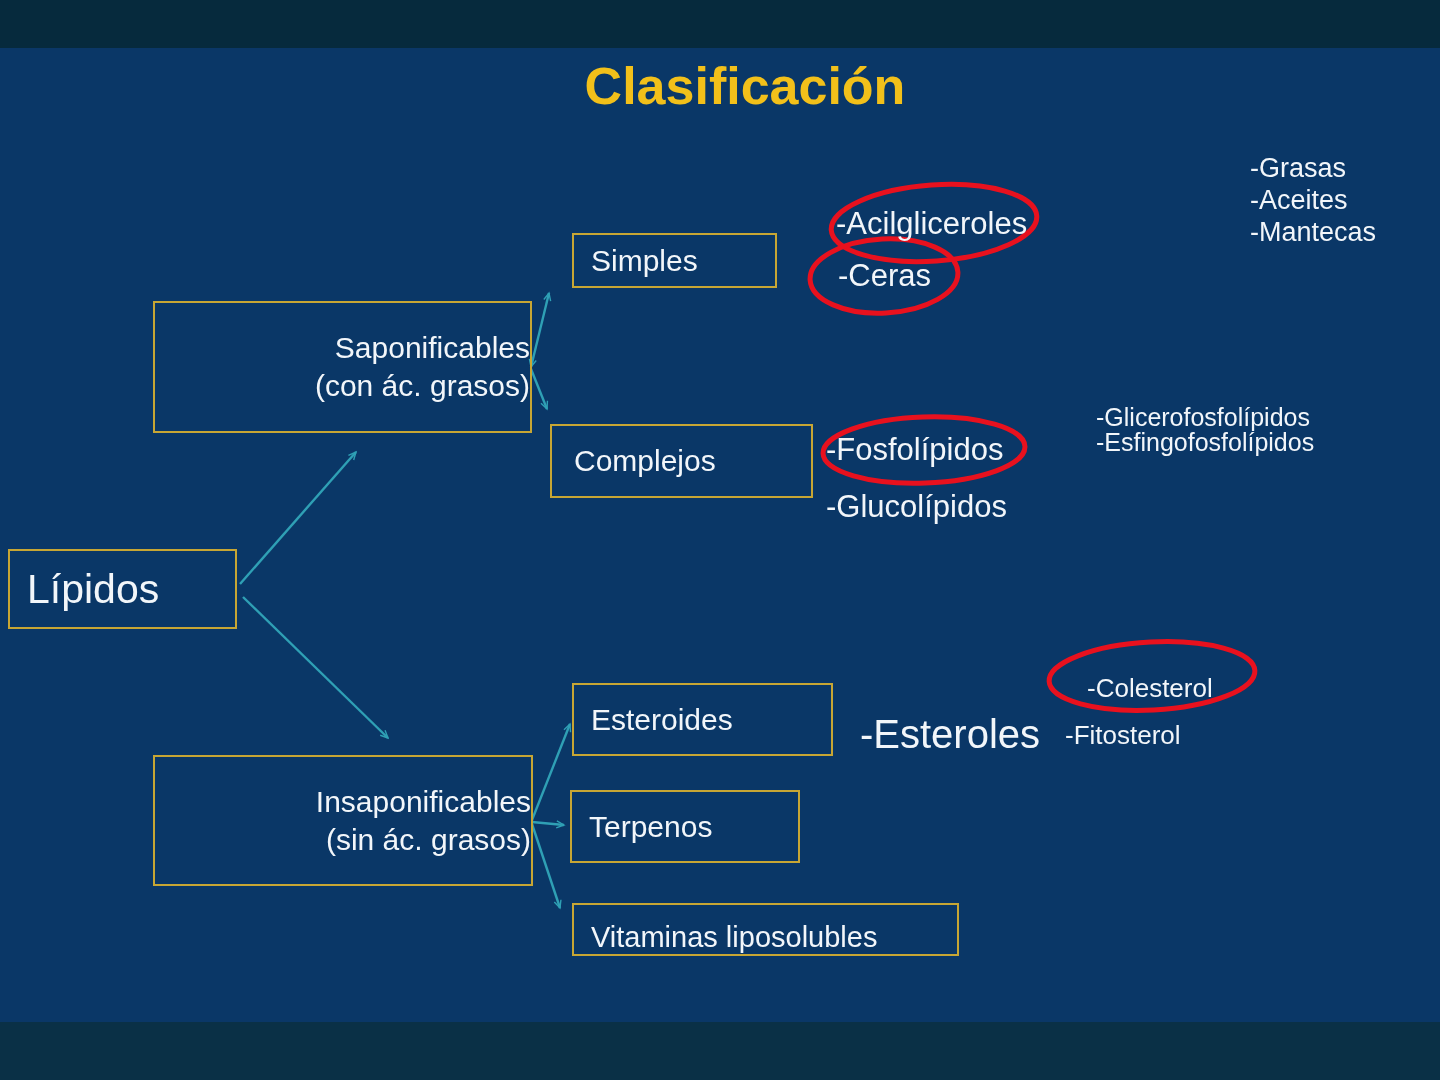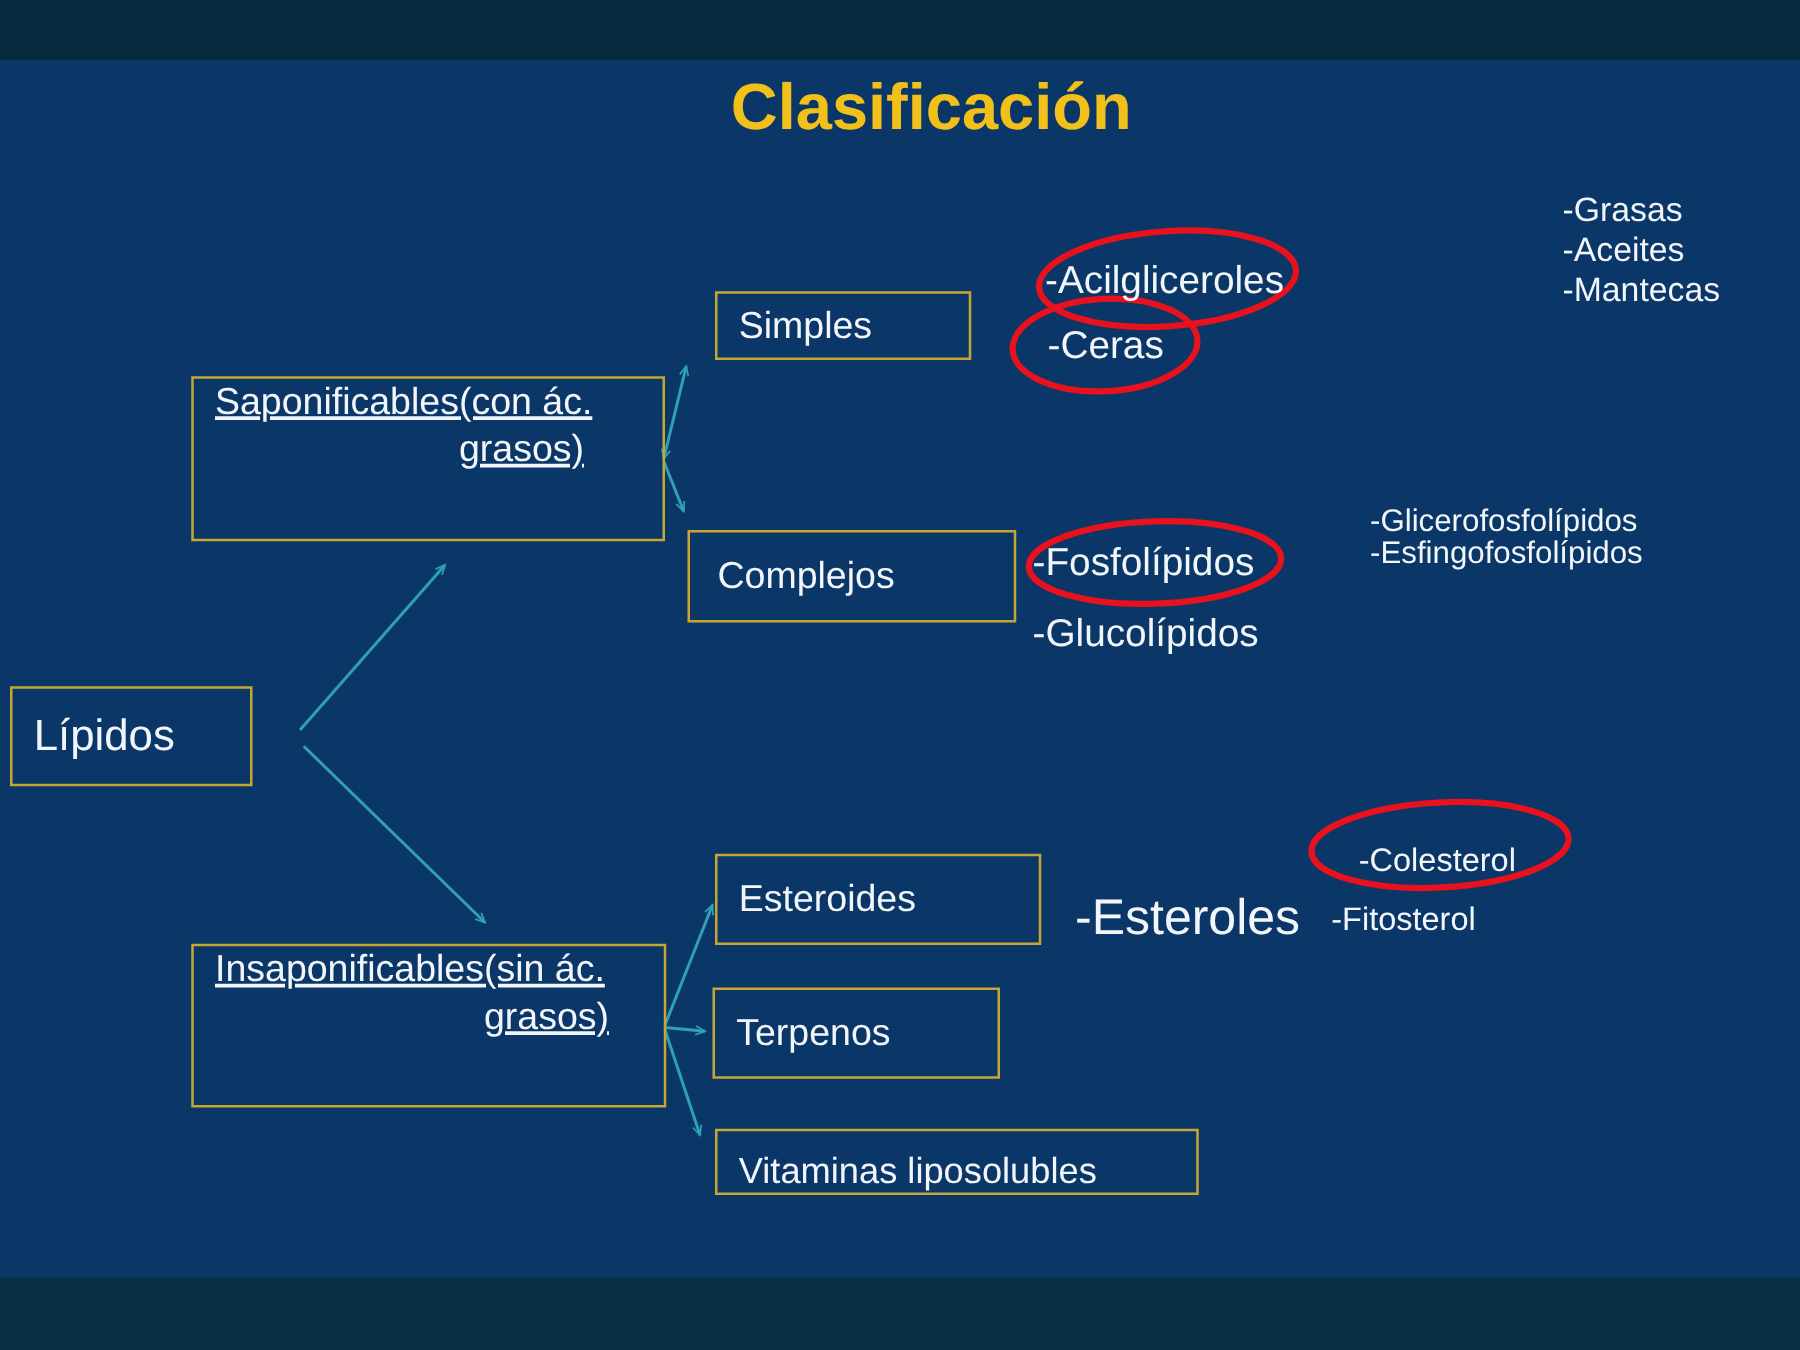--- a/index.html
+++ b/index.html
@@ -21,21 +21,21 @@
   }
   .diagram-svg{position:absolute;left:0;top:0;width:1440px;height:1080px;}
   .arrow{stroke:var(--arrow); stroke-width:2.4; fill:none;}
   .arrow-head{stroke:var(--arrow); stroke-width:1.4; fill:none;}
   .highlight-ellipse{stroke:var(--highlight); stroke-width:5; fill:none;}
   .node{
     position:absolute; border:2px solid var(--box-border);
     display:flex; align-items:center; box-sizing:border-box;
     font-size:30px; padding-left:17px; background:transparent;
   }
-  .node.two-line{flex-direction:row; align-items:flex-start; justify-content:center; line-height:38px;text-decoration:underline;}
+  .node.two-line{flex-direction:column; align-items:flex-end; justify-content:center; line-height:38px;}
   .free-label{position:absolute; white-space:nowrap;}
   .fs31{font-size:31px;}
   .fs30{font-size:40px;}
   .fs27{font-size:27px; line-height:32px;}
   .fs25{font-size:25px;}
   .fs26{font-size:26px;}
 </style>
 </head>
 <body>
 
@@ -59,21 +59,21 @@
     <line class="arrow" x1="532" y1="820" x2="570" y2="724" marker-end="url(#ah)"></line>
     <line class="arrow" x1="532" y1="822" x2="564" y2="825" marker-end="url(#ah)"></line>
     <line class="arrow" x1="532" y1="824" x2="560" y2="908" marker-end="url(#ah)"></line>
 
     <ellipse class="highlight-ellipse" cx="934" cy="223" rx="103" ry="38" transform="rotate(-4 934 223)"></ellipse>
     <ellipse class="highlight-ellipse" cx="884" cy="276" rx="74" ry="37" transform="rotate(-3 884 276)"></ellipse>
     <ellipse class="highlight-ellipse" cx="924" cy="450" rx="101" ry="33" transform="rotate(-2 924 450)"></ellipse>
     <ellipse class="highlight-ellipse" cx="1152" cy="676" rx="103" ry="34" transform="rotate(-3 1152 676)"></ellipse>
   </svg>
 
-  <div class="node" style="left:8px;top:549px;width:194px;height:80px;font-size:35px;">
+  <div class="node" style="left:8px;top:549px;width:229px;height:80px;font-size:41px;">
     <span>Lípidos</span>
   </div>
 
   <div class="node two-line" style="left:153px;top:301px;width:379px;height:132px;">
     <span>Saponificables</span>
     <span>(con ác. grasos)</span>
   </div>
 
   <div class="node" style="left:572px;top:233px;width:205px;height:55px;">
     <span>Simples</span>

